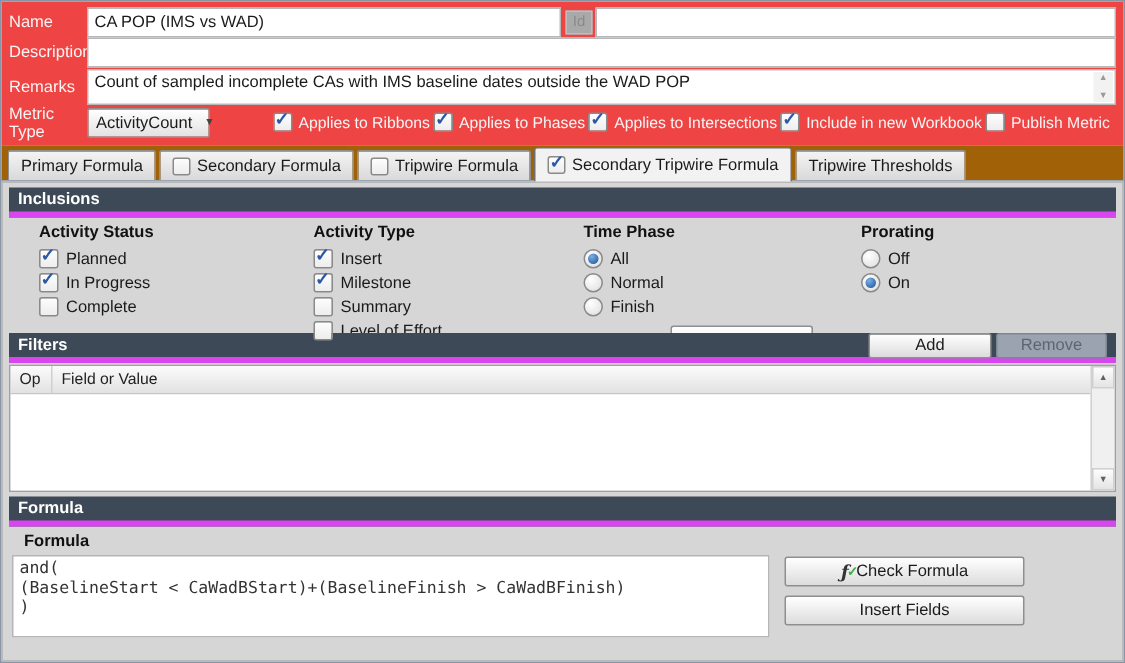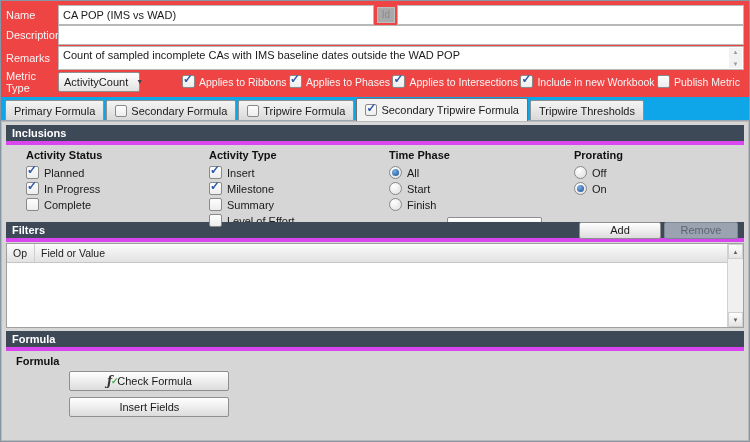--- a/index.html
+++ b/index.html
@@ -83,21 +83,21 @@
   }
   .radio.selected::after {
     content: ""; position: absolute; top: 2px; left: 2px;
     width: 7px; height: 7px; border-radius: 50%;
     background: radial-gradient(circle at 35% 30%, #7ab0e8, #1d4f91);
   }
 
   
   .tabs {
     flex: 0 0 24px; height: 24px; display: flex; align-items: flex-end;
-    background: #0ea5e9; padding: 0 0 0 4px; gap: 2px;
+    background: #a16207; padding: 0 0 0 4px; gap: 2px;
     border-bottom: 1px solid #9aa4b2;
   }
   .tab {
     height: 20px; display: inline-flex; align-items: center; gap: 4px;
     padding: 0 8px; background: linear-gradient(#f4f4f4, #d9d9d9);
     border: 1px solid #8f8f8f; border-bottom: none;
     border-radius: 2px 2px 0 0; color: #1a1a1a; cursor: default; white-space: nowrap;
   }
   .tab.selected {
     height: 23px; background: #f2f2f2; border-color: #6f6f6f;
@@ -331,21 +331,21 @@
       </div>
 
       <div class="inccol">
         <span class="coltitle">Time Phase</span>
         <span class="opt">
           <span class="radio selected"></span>
           <span>All</span>
         </span>
         <span class="opt">
           <span class="radio"></span>
-          <span>Start</span>
+          <span>Normal</span>
         </span>
         <span class="opt">
           <span class="radio"></span>
           <span>Finish</span>
         </span>
         <span class="datebasis">
           <span>Date Basis</span>
           <span class="select db-select">
             <span>Scheduled</span>
             <span class="selarrow">▼</span>
@@ -386,20 +386,23 @@
         <div class="sbtn">▼</div>
       </div>
     </div>
 
     <div class="sechdr formula-sec">
       <span class="title">Formula</span>
     </div>
     <div class="formulabody">
       <div class="fgroup">
         <div class="fglabel">Formula</div>
+        <textarea class="formula-text" spellcheck="false" style="">and(
+(BaselineStart &lt; CaWadBStart)+(BaselineFinish &gt; CaWadBFinish)
+)</textarea>
       </div>
       <div class="fbuttons">
         <button class="btn big">
           <span class="fnicon"><span>ƒ</span><span class="grn">✓</span></span>
           <span>Check Formula</span>
         </button>
         <button class="btn big">
           <span>Insert Fields</span>
         </button>
       </div>

